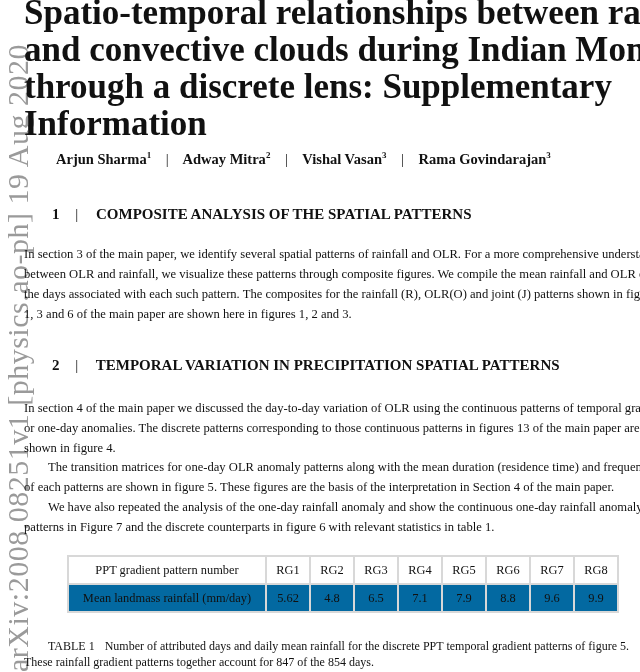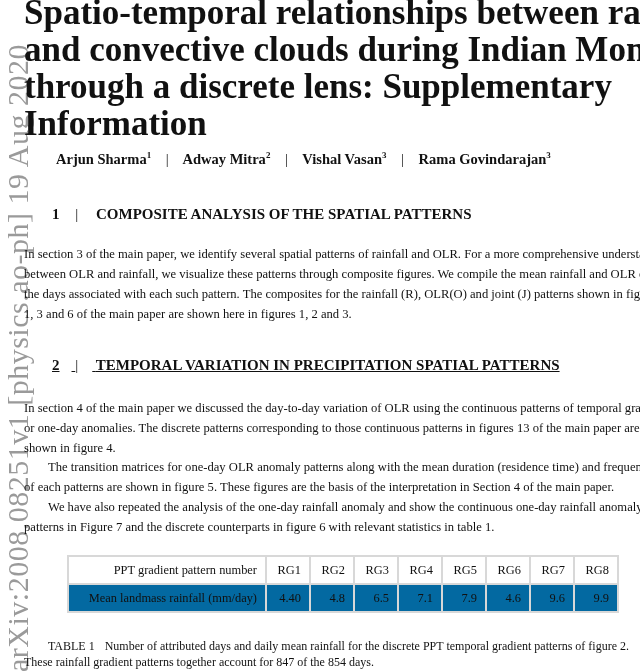--- a/index.html
+++ b/index.html
@@ -39,21 +39,21 @@
     position: absolute; left: 24px; width: 640px; font-size: 12.6px;
     line-height: 20px; white-space: nowrap; margin: 0;
   }
   .para div { white-space: nowrap; }
   .indent { padding-left: 24px; }
   table.t1 {
     position: absolute; left: 67px; top: 555px;
     border-collapse: collapse; font-size: 12.4px;
   }
   table.t1 td {
-    border: 2px solid #d8d8d8; height: 26px; text-align: right;
+    border: 2px solid #d8d8d8; height: 26px; text-align: center;
     padding: 0 8px;
   }
   table.t1 td.head { width: 180px; }
   table.t1 td.val { width: 26px; }
   table.t1 tr.shade td { background: #0369a1; }
   .caption {
     position: absolute; left: 24px; top: 638px; font-size: 12px;
     line-height: 16px; white-space: nowrap;
   }
   .caption .lab { margin-right: 10px; margin-left: 24px; }
@@ -86,21 +86,21 @@
   <span>COMPOSITE ANALYSIS OF THE SPATIAL PATTERNS</span>
 </div>
 
 <div class="para" style="top:244px;">
   <div>In section 3 of the main paper, we identify several spatial patterns of rainfall and OLR. For a more comprehensive understanding</div>
   <div>between OLR and rainfall, we visualize these patterns through composite figures.  We compile the mean rainfall and OLR over</div>
   <div>the days associated with each such pattern. The composites for the rainfall (R), OLR(O) and joint (J) patterns shown in figures</div>
   <div>1, 3 and 6 of the main paper are shown here in figures 1, 2 and 3.</div>
 </div>
 
-<div class="sec" style="top:357px;text-decoration:underline;">
+<div class="sec" style="top:357px;">
   <span class="num">2</span>
   <span class="bar">|</span>
   <span>TEMPORAL VARIATION IN PRECIPITATION SPATIAL PATTERNS</span>
 </div>
 
 <div class="para" style="top:398px;">
   <div>In section 4 of the main paper we discussed the day-to-day variation of OLR using the continuous patterns of temporal gradients</div>
   <div>or one-day anomalies.  The discrete patterns corresponding to those continuous patterns in figures 13 of the main paper are</div>
   <div>shown in figure 4.</div>
 </div>
@@ -123,28 +123,28 @@
     <td class="val">RG2</td>
     <td class="val">RG3</td>
     <td class="val">RG4</td>
     <td class="val">RG5</td>
     <td class="val">RG6</td>
     <td class="val">RG7</td>
     <td class="val">RG8</td>
   </tr>
   <tr class="shade">
     <td class="head">Mean landmass rainfall (mm/day)</td>
-    <td class="val">4.40</td>
+    <td class="val">5.62</td>
     <td class="val">4.8</td>
     <td class="val">6.5</td>
     <td class="val">7.1</td>
     <td class="val">7.9</td>
-    <td class="val">4.6</td>
+    <td class="val">8.8</td>
     <td class="val">9.6</td>
     <td class="val">9.9</td>
   </tr>
 </tbody>
   </table>
 
 <div class="caption">
-  <div><span class="lab">TABLE 1</span><span>Number of attributed days and daily mean rainfall for the discrete PPT temporal gradient patterns of figure 2.</span></div>
+  <div><span class="lab">TABLE 1</span><span>Number of attributed days and daily mean rainfall for the discrete PPT temporal gradient patterns of figure 5.</span></div>
   <div>These rainfall gradient patterns together account for 847 of the 854 days.</div>
 </div>
 
 </body></html>

